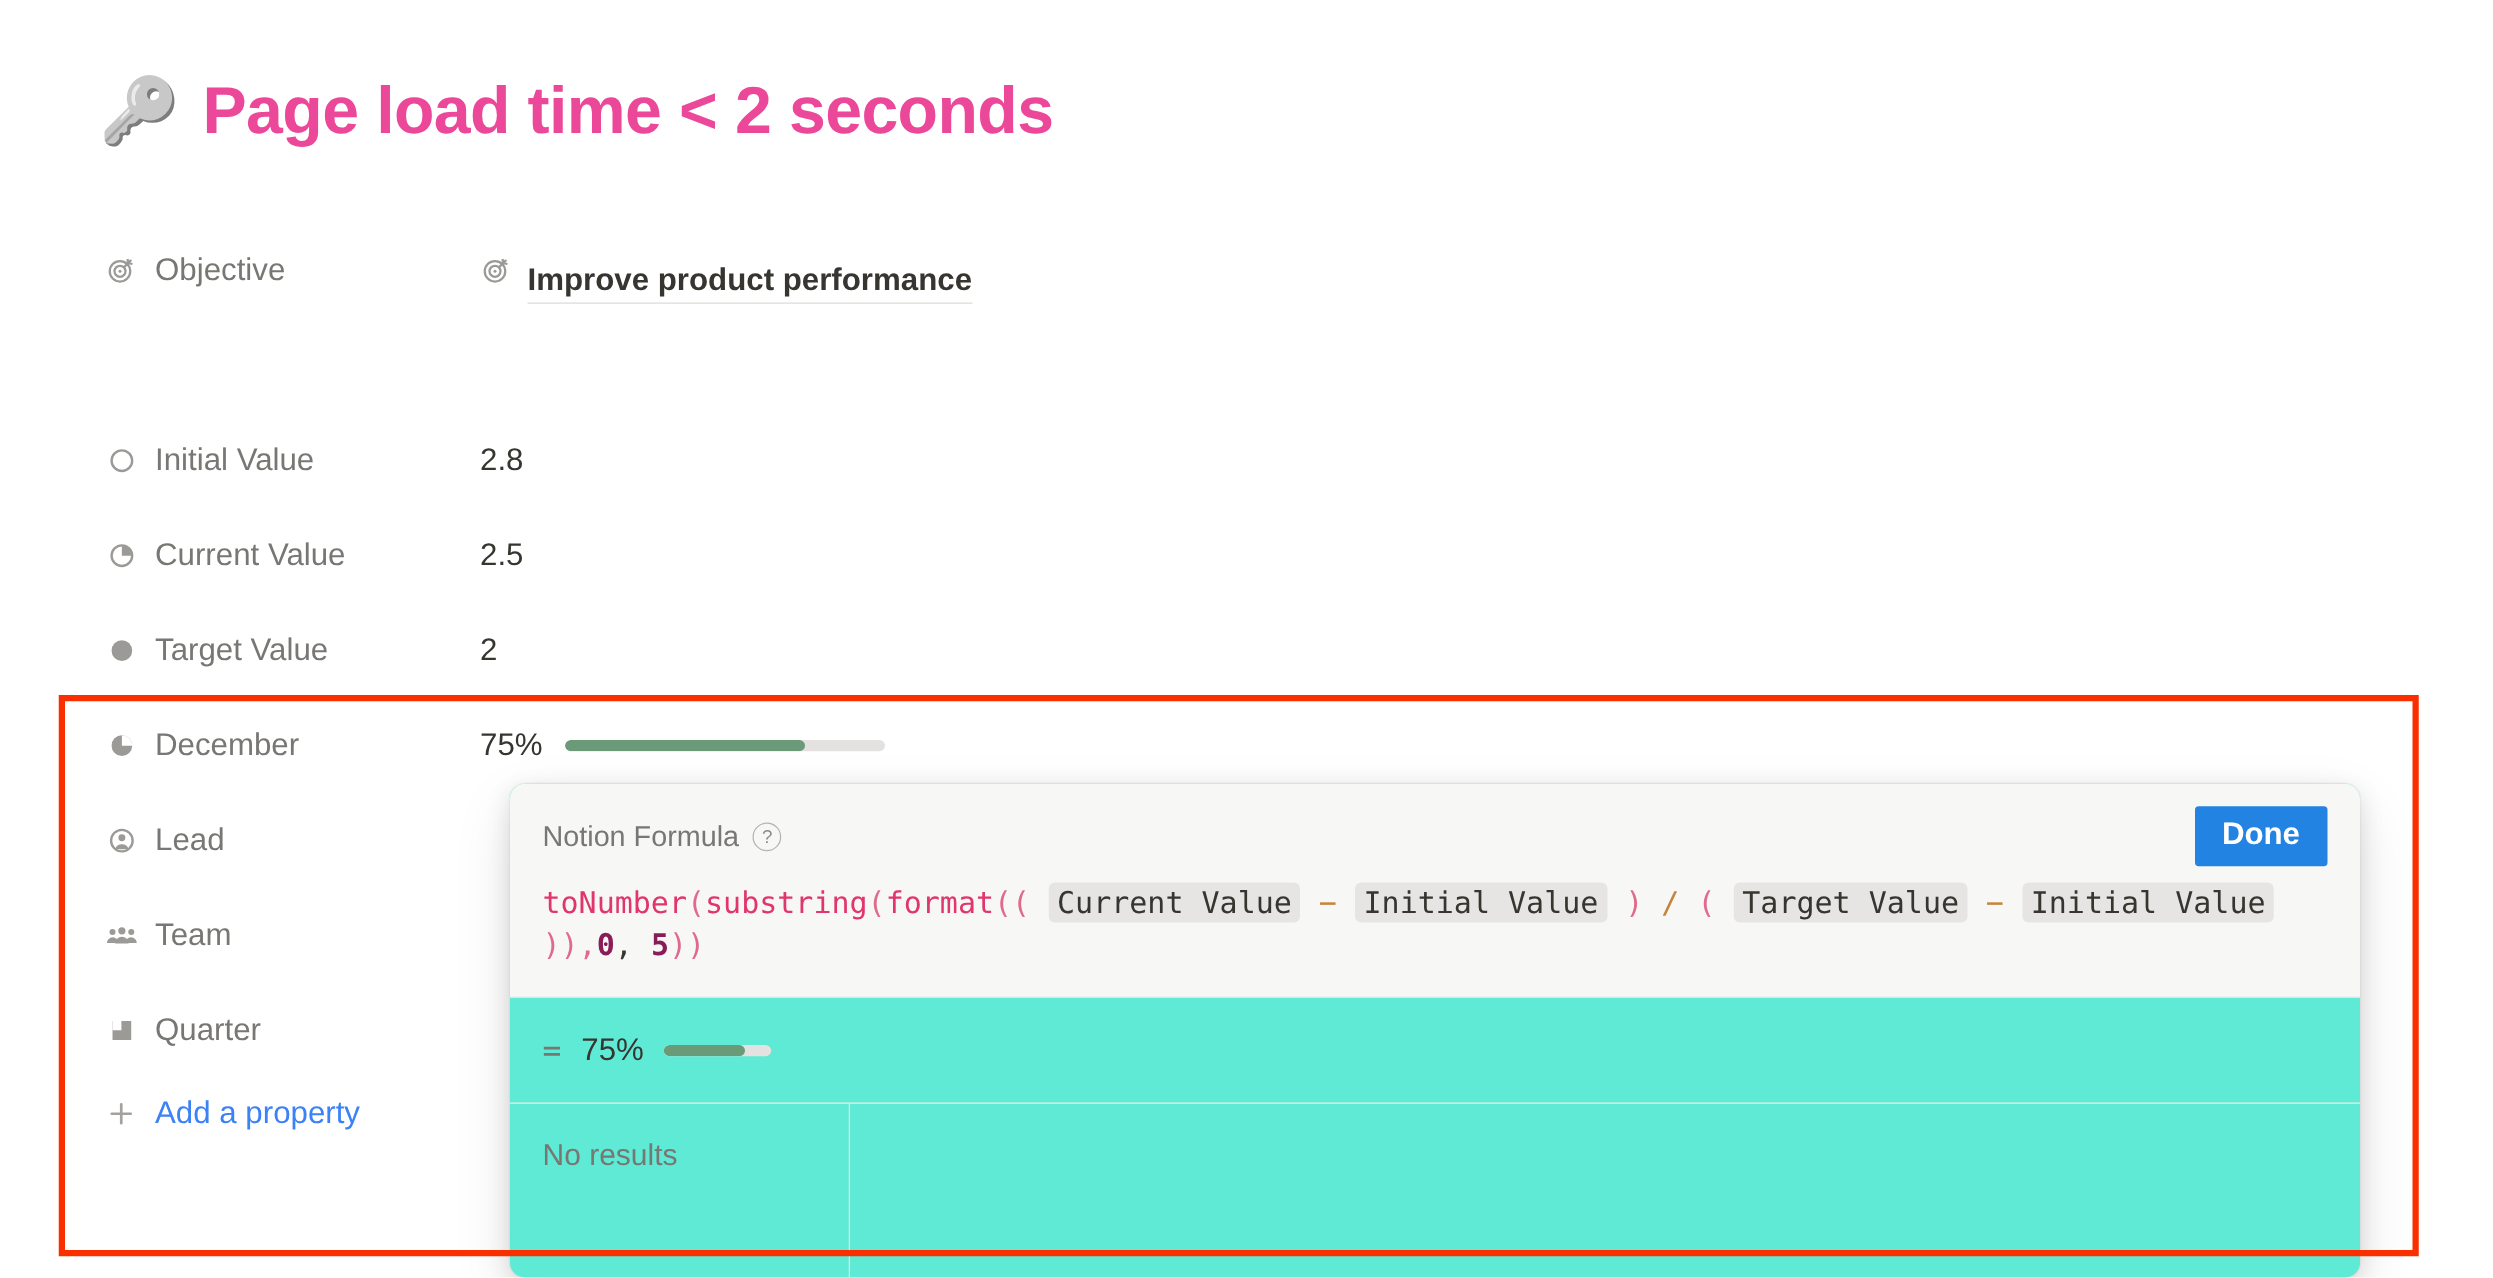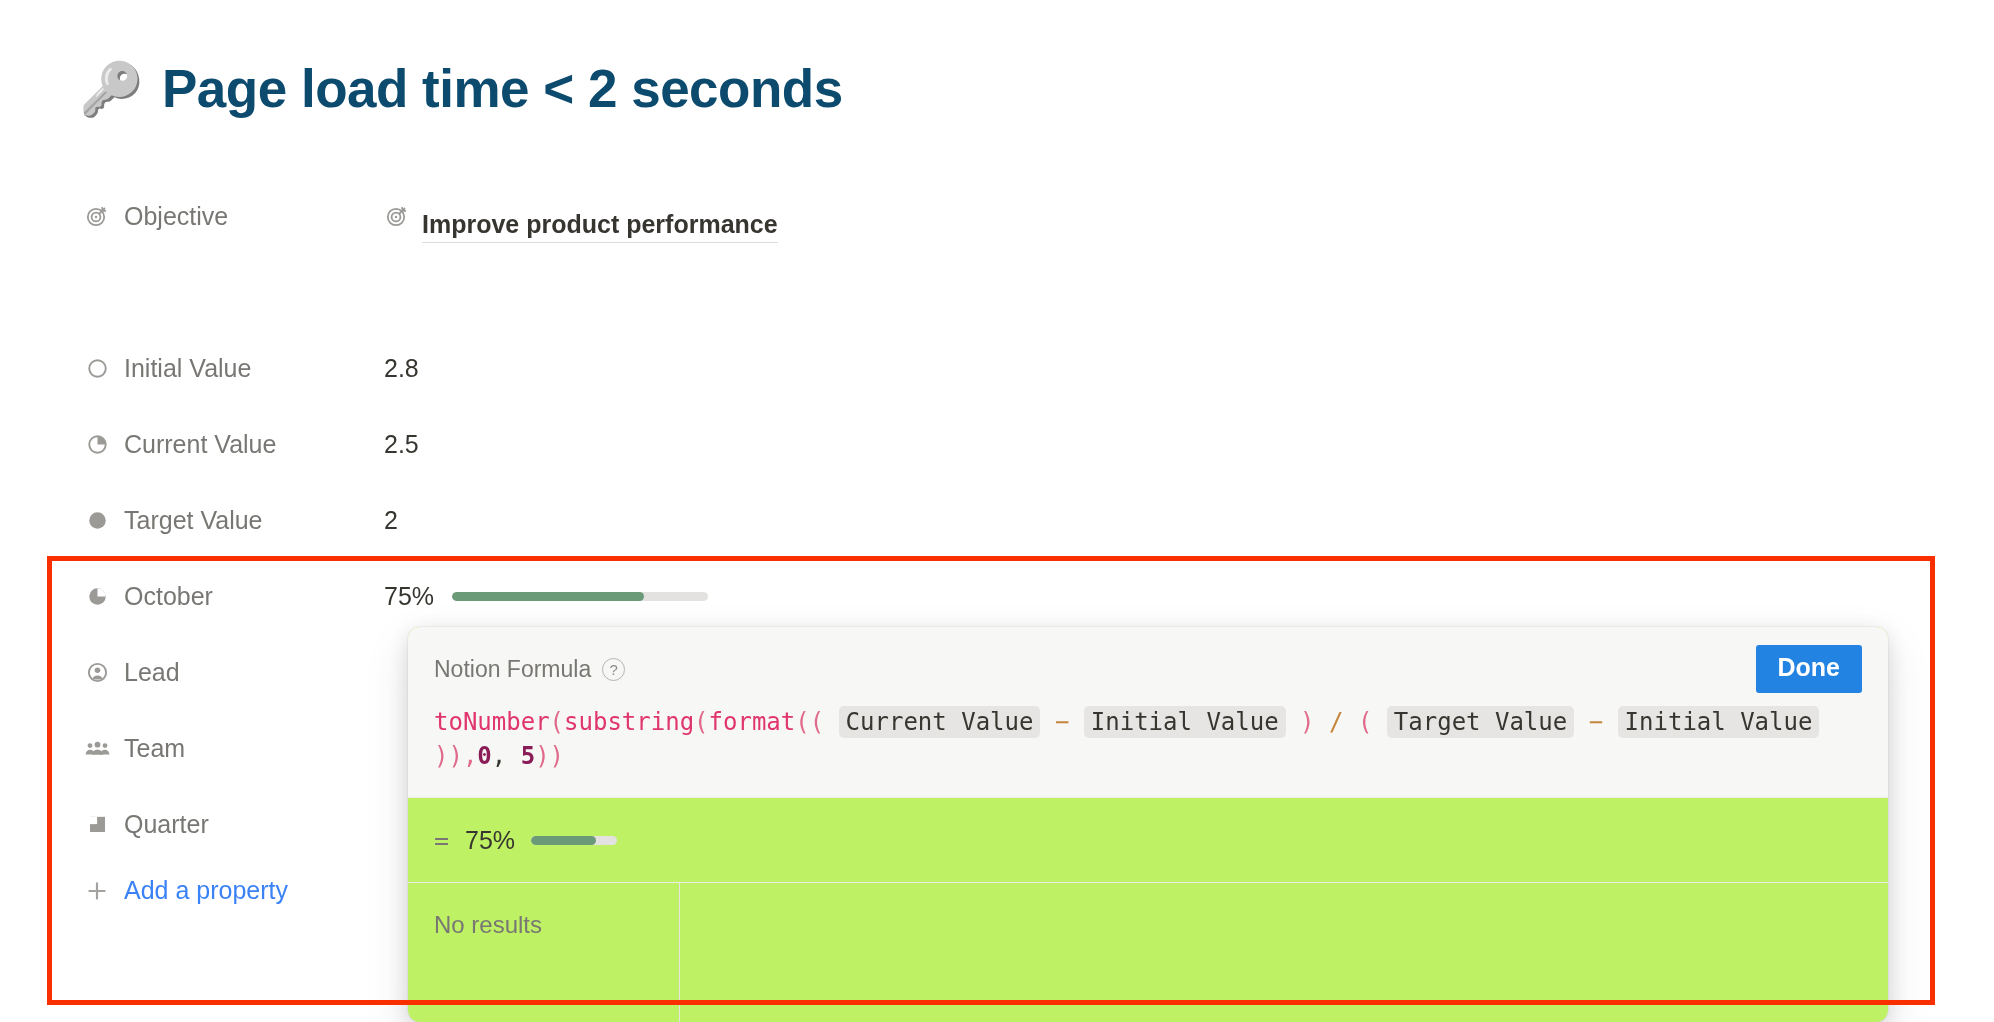--- a/index.html
+++ b/index.html
@@ -31,21 +31,21 @@
     width: 56px;
     height: 60px;
     display: flex;
     align-items: center;
     justify-content: center;
     filter: grayscale(1) contrast(0.85) brightness(1.05);
   }
   .page-title {
     font-size: 53px;
     font-weight: bold;
-    color: #0c4a6e;
+    color: #ec4899;
     letter-spacing: -0.5px;
     white-space: nowrap;
   }
 
   
   .props {
     position: absolute;
     left: 84px;
     top: 192px;
     width: 1820px;
@@ -139,21 +139,21 @@
     color: #a3a29e;
   }
 
   
   .formula-popup {
     position: absolute;
     left: 408px;
     top: 627px;
     width: 1480px;
     height: 395px;
-    background: #bef264;
+    background: #5eead4;
     border-radius: 12px;
     box-shadow: 0 0 0 1px rgba(15,15,15,0.04), 0 5px 20px rgba(15,15,15,0.12),
                 0 18px 48px rgba(15,15,15,0.10);
     overflow: hidden;
     box-sizing: border-box;
   }
   .formula-editor {
     background: #f7f7f5;
     padding: 20px 26px 24px 26px;
     border-bottom: 1px solid #ececeb;
@@ -359,21 +359,21 @@
   </div>
 
   <div class="prop-row">
     <div class="prop-label">
       <span class="prop-icon">
         <svg width="23" height="23" viewBox="0 0 24 24">
           <circle cx="12" cy="12" r="8.6" fill="#9b9a97"></circle>
           <path d="M12 12 L12 3.4 A8.6 8.6 0 0 1 20.6 12 Z" fill="#ffffff"></path>
         </svg>
       </span>
-      <span class="prop-name">October</span>
+      <span class="prop-name">December</span>
     </div>
     <div class="prop-value">
       <div class="progress-wrap">
         <span class="pct-text">75%</span>
         <span class="bar">
           <span id="main-progress-fill" style="width: 75%;"></span>
         </span>
       </div>
     </div>
   </div>

